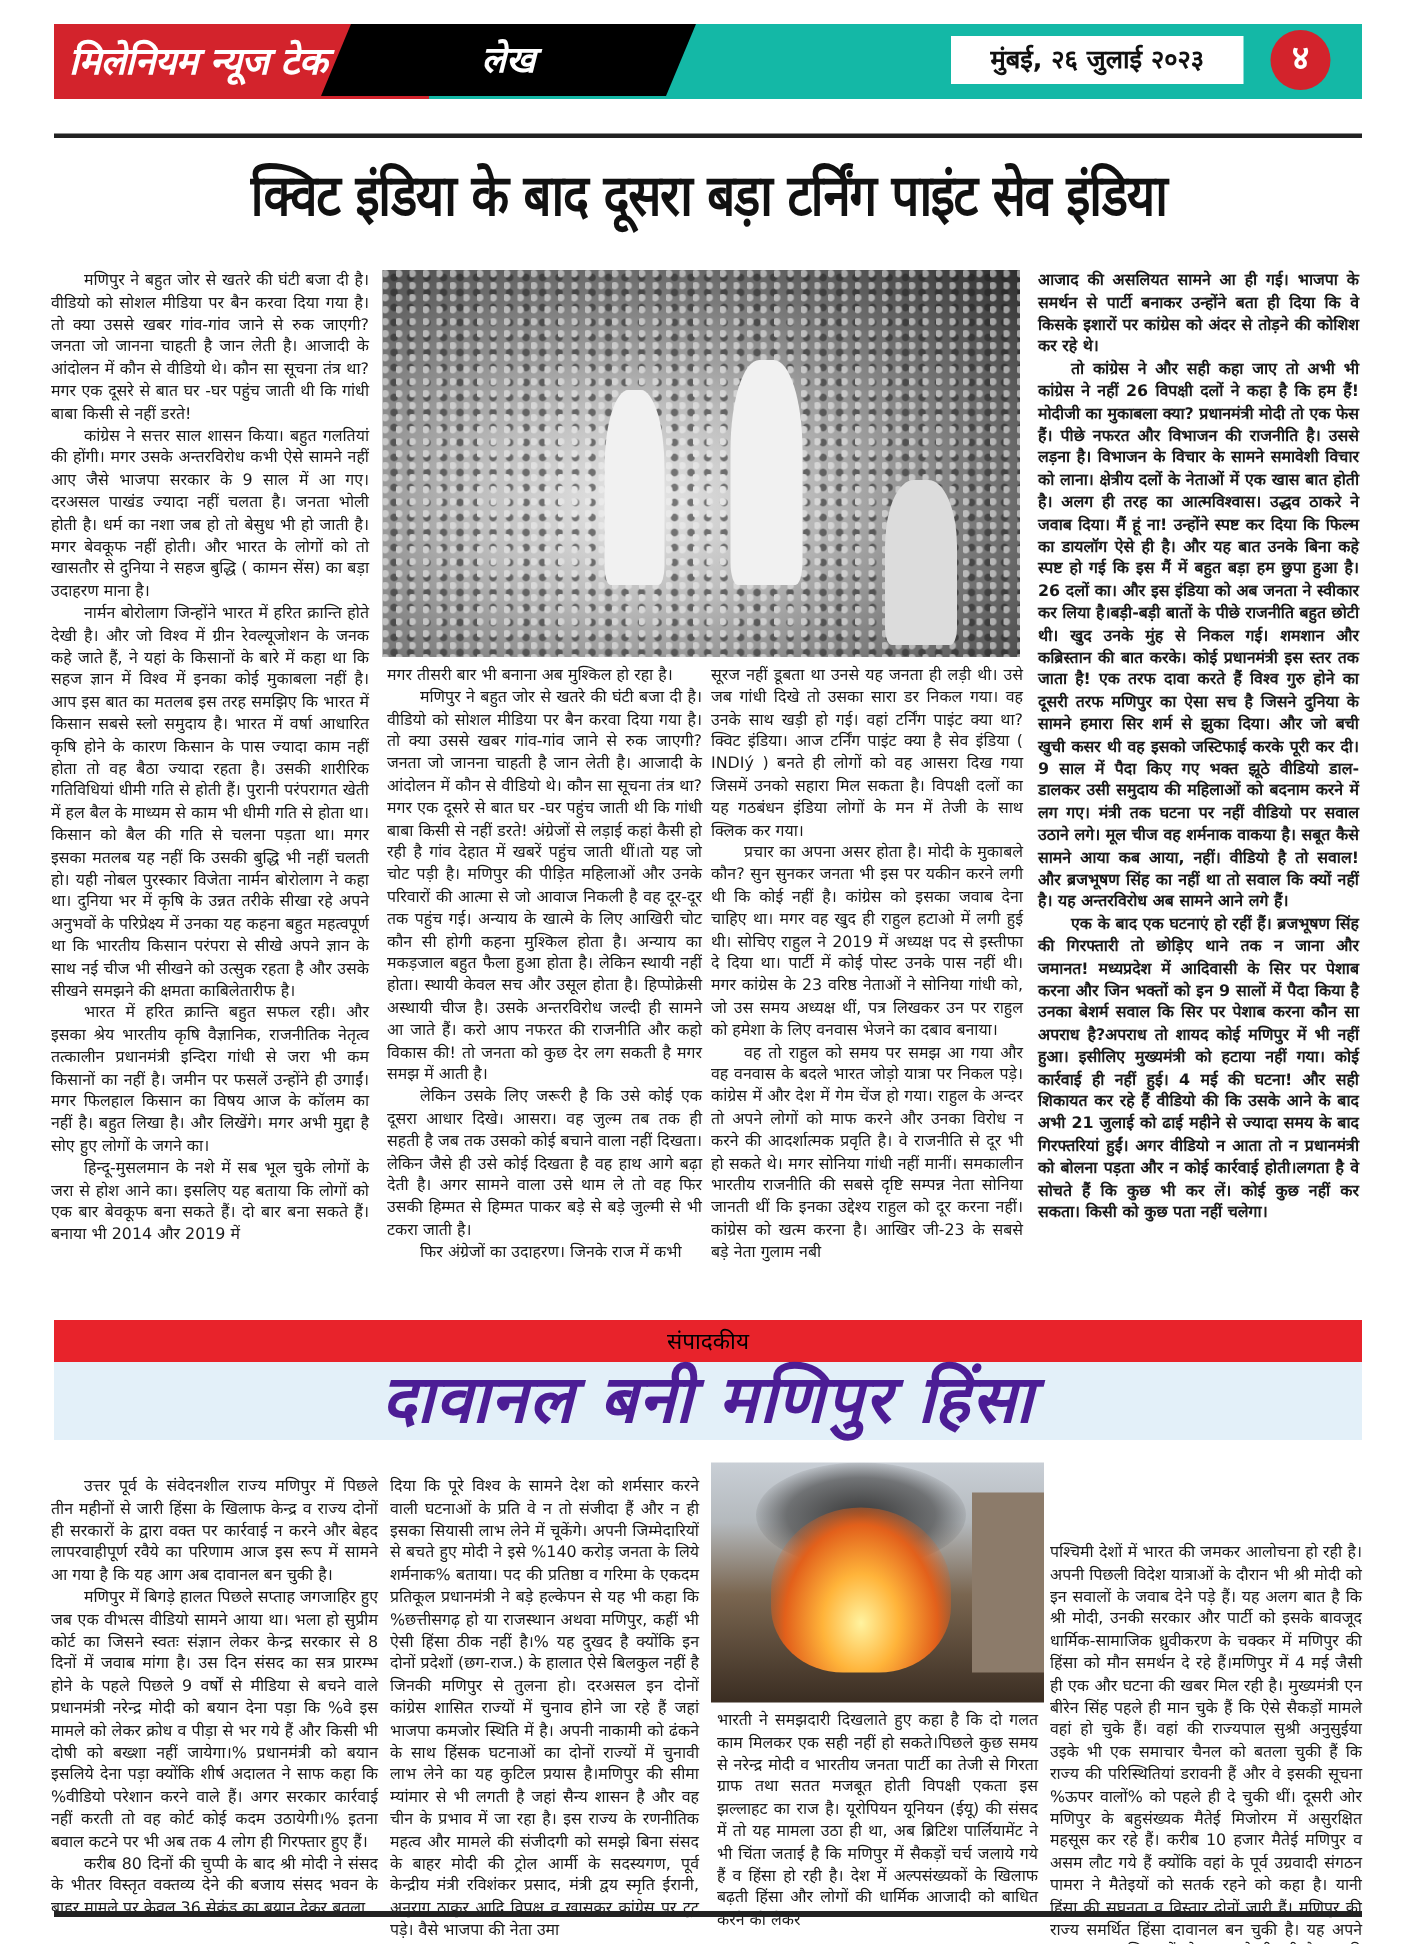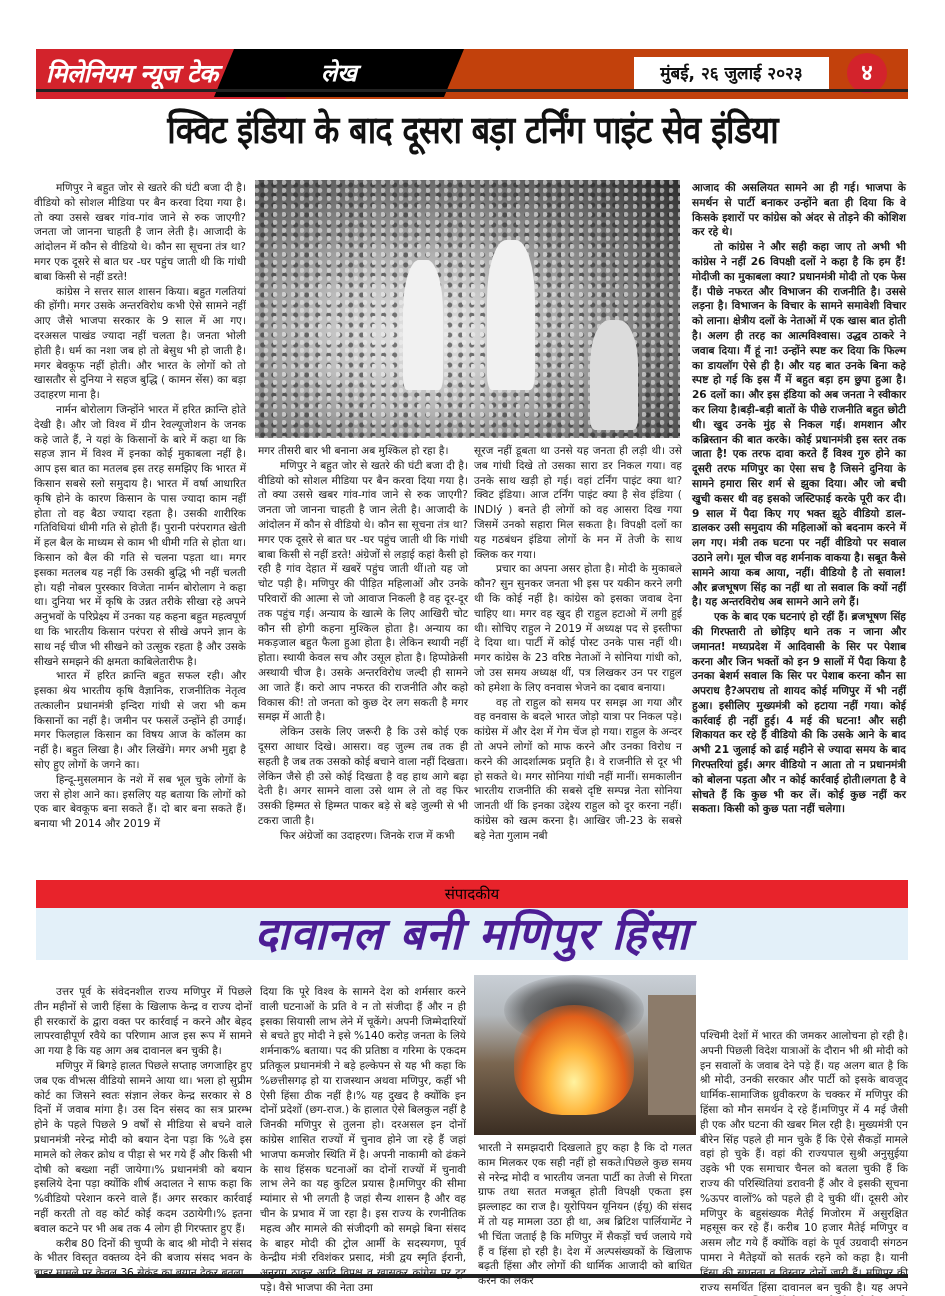--- a/index.html
+++ b/index.html
@@ -1,20 +1,20 @@
 <!DOCTYPE html>
 <html><head>
 <meta charset="utf-8">
 <style>
   * { box-sizing: border-box; margin: 0; padding: 0; }
   html, body { width: 945px; height: 1296px; background: #ffffff; overflow: hidden; }
   body { position: relative; font-family: "DejaVu Sans", "Liberation Sans", sans-serif; color: #111; }
 
   
-  .masthead { position: absolute; left: 36px; top: 49px; width: 872px; height: 50px; background: #c2410c; }
+  .masthead { position: absolute; left: 36px; top: 16px; width: 872px; height: 50px; background: #14b8a6; }
   .brand { position: absolute; left: 0; top: 0; width: 108%; max-width: 250px; height: 50px; background: #d3232c; color: #fff;
            font-weight: bold; font-size: 25px; line-height: 50px; padding-left: 10px; font-style: italic; letter-spacing: -0.5px; white-space: nowrap; }
   .section-tag { position: absolute; left: 170px; top: 0; width: 230px; height: 48px; background: #000; color: #fff;
                  clip-path: polygon(8% 0, 100% 0, 92% 100%, 0 100%); left: 346px; width: 250px; transform: translateX(-168px);
                  text-align: center; font-size: 24px; font-weight: bold; font-style: italic; line-height: 48px; }
   .date-box { position: absolute; left: 598px; top: 8px; width: 195px; height: 32px; background: #fff; font-size: 17px; line-height: 32px; text-align: center; font-weight: bold; white-space: nowrap; }
   .page-no { position: absolute; left: 811px; top: 4px; width: 40px; height: 40px; border-radius: 50%; background: #d3232c; color: #fff; text-align: center; font-size: 22px; line-height: 40px; font-weight: bold; }
   .mast-rule { position: absolute; left: 36px; top: 89px; width: 872px; height: 3px; background: #222; }
 
   .headline { position: absolute; left: 0; top: 100px; width: 945px; text-align: center; font-size: 38px; line-height: 60px; font-weight: bold; letter-spacing: -1px; color: #111; transform: scaleX(0.86); }

